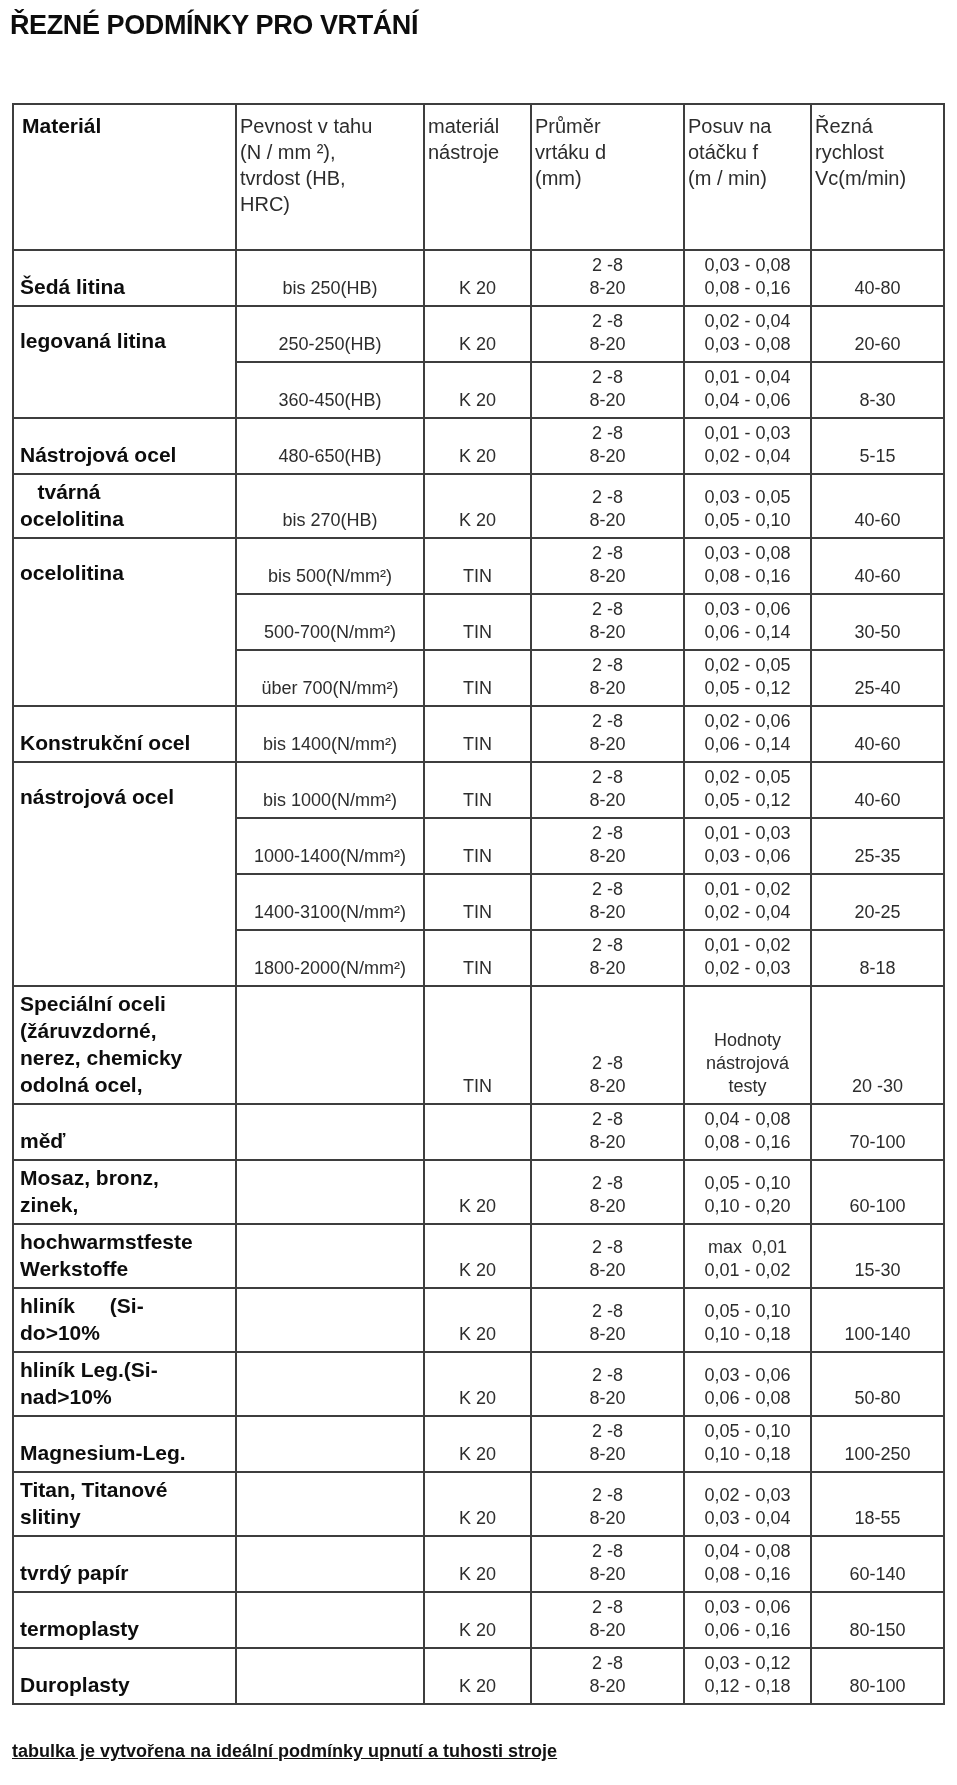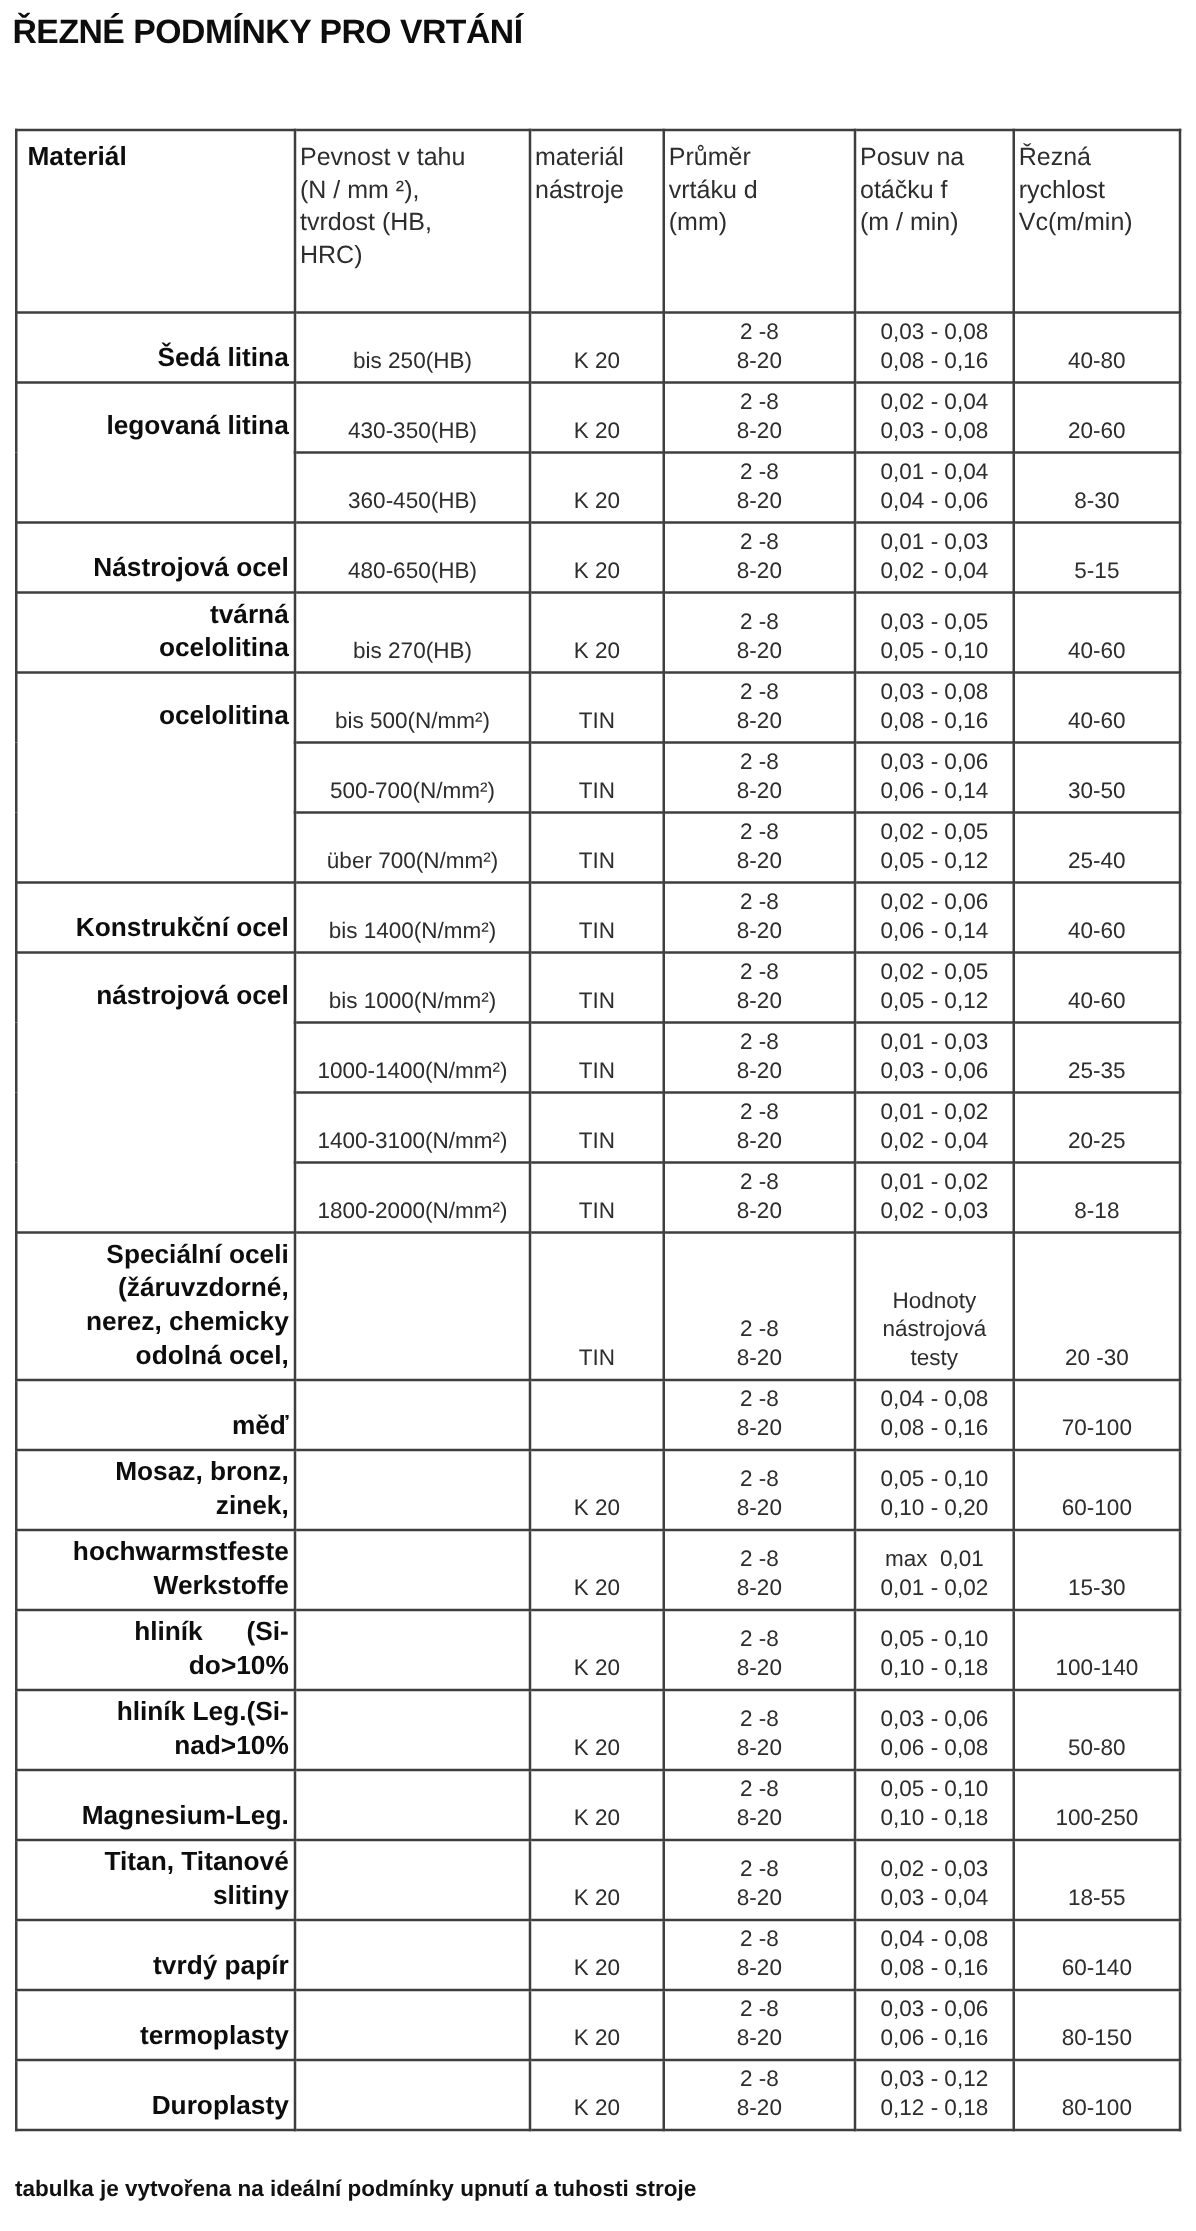--- a/index.html
+++ b/index.html
@@ -65,38 +65,39 @@
     vertical-align: bottom;
     text-align: center;
     font-size: 18px;
     line-height: 23px;
     color: #2d2d2d;
     padding: 3px 4px 5px 4px;
     white-space: pre-wrap;
   }
 
   td.mat {
-    text-align: right;
+    text-align: left;
     font-weight: bold;
     font-size: 21px;
     line-height: 27px;
     color: #0d0d0d;
     padding-left: 6px;
   }
   td.mat.span {
     vertical-align: top;
     padding-top: 20px;
   }
 
   .footnote {
     margin: 36px 0 16px 12px;
     font-size: 18px;
     font-weight: bold;
     color: #111111;
     white-space: nowrap;
+    text-decoration: underline;
   }
 </style>
 </head>
 <body>
 
 <div class="page">
 
   <h1 class="title">ŘEZNÉ PODMÍNKY PRO VRTÁNÍ</h1>
 
   <table class="cond">
@@ -134,21 +135,21 @@
           <td>bis 250(HB)</td>
           <td>K 20</td>
           <td>2 -8
 8-20</td>
           <td>0,03 - 0,08
 0,08 - 0,16</td>
           <td>40-80</td>
         </tr>
         <tr>
           <td class="mat span" rowspan="2">legovaná litina</td>
-          <td>430-350(HB)</td>
+          <td>250-250(HB)</td>
           <td>K 20</td>
           <td>2 -8
 8-20</td>
           <td>0,02 - 0,04
 0,03 - 0,08</td>
           <td>20-60</td>
         </tr>
         <tr>
           <td>360-450(HB)</td>
           <td>K 20</td>

